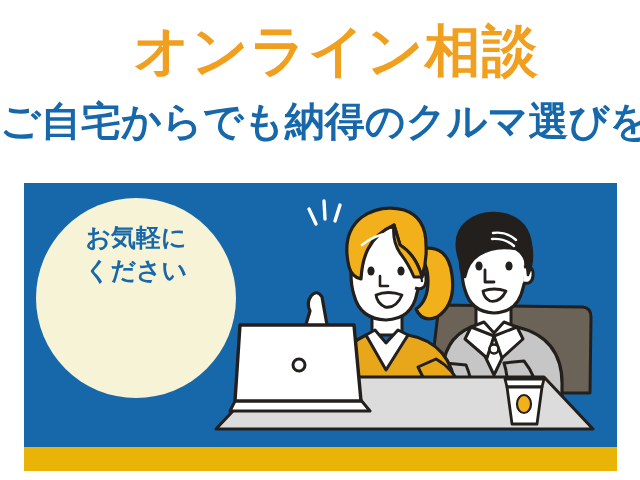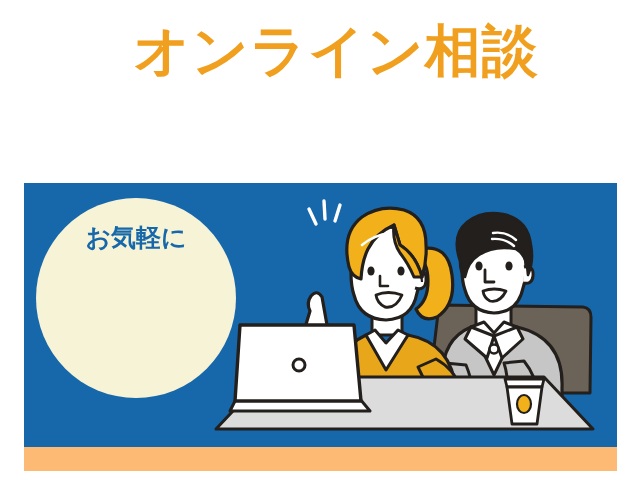--- a/index.html
+++ b/index.html
@@ -49,21 +49,21 @@
     font-family: "DejaVu Sans", "Liberation Sans", sans-serif;
   }
 
   
   .panel {
     position: absolute;
     left: 24px;
     top: 183px;
     width: 593px;
     height: 288px;
-    background: #fdba74;
+    background: #eab308;
     overflow: hidden;
   }
   .panel-svg {
     position: absolute;
     left: 0;
     top: 0;
     width: 593px;
     height: 264px;
     display: block;
   }
@@ -84,20 +84,21 @@
   }
   .badge-text div { white-space: nowrap; }
 </style>
 </head>
 <body>
 
 <div id="banner">
 
   <div class="title">オンライン相談</div>
 
+  <div class="subtitle">ご自宅からでも納得のクルマ選びを</div>
 
   <div class="panel">
 
     <svg class="panel-svg" viewBox="0 0 593 264" xmlns="http://www.w3.org/2000/svg">
       <defs>
         <clipPath id="panelClip">
           <rect x="0" y="0" width="593" height="264"></rect>
         </clipPath>
       </defs>
 
@@ -226,16 +227,17 @@
 
           <path d="M483 204 L518 204 L513 241 L488 241 Z" fill="#ffffff" stroke="#231f1c" stroke-width="2.8" stroke-linejoin="round"></path>
 
           <ellipse cx="500" cy="221" rx="7" ry="9" fill="#f2b11b" stroke="#231f1c" stroke-width="2.2"></ellipse>
         </g>
       </g>
     </svg>
 
     <div class="badge-text">
       <div>お気軽に</div>
+      <div>ください</div>
     </div>
 
   </div>
 </div>
 
 </body></html>

